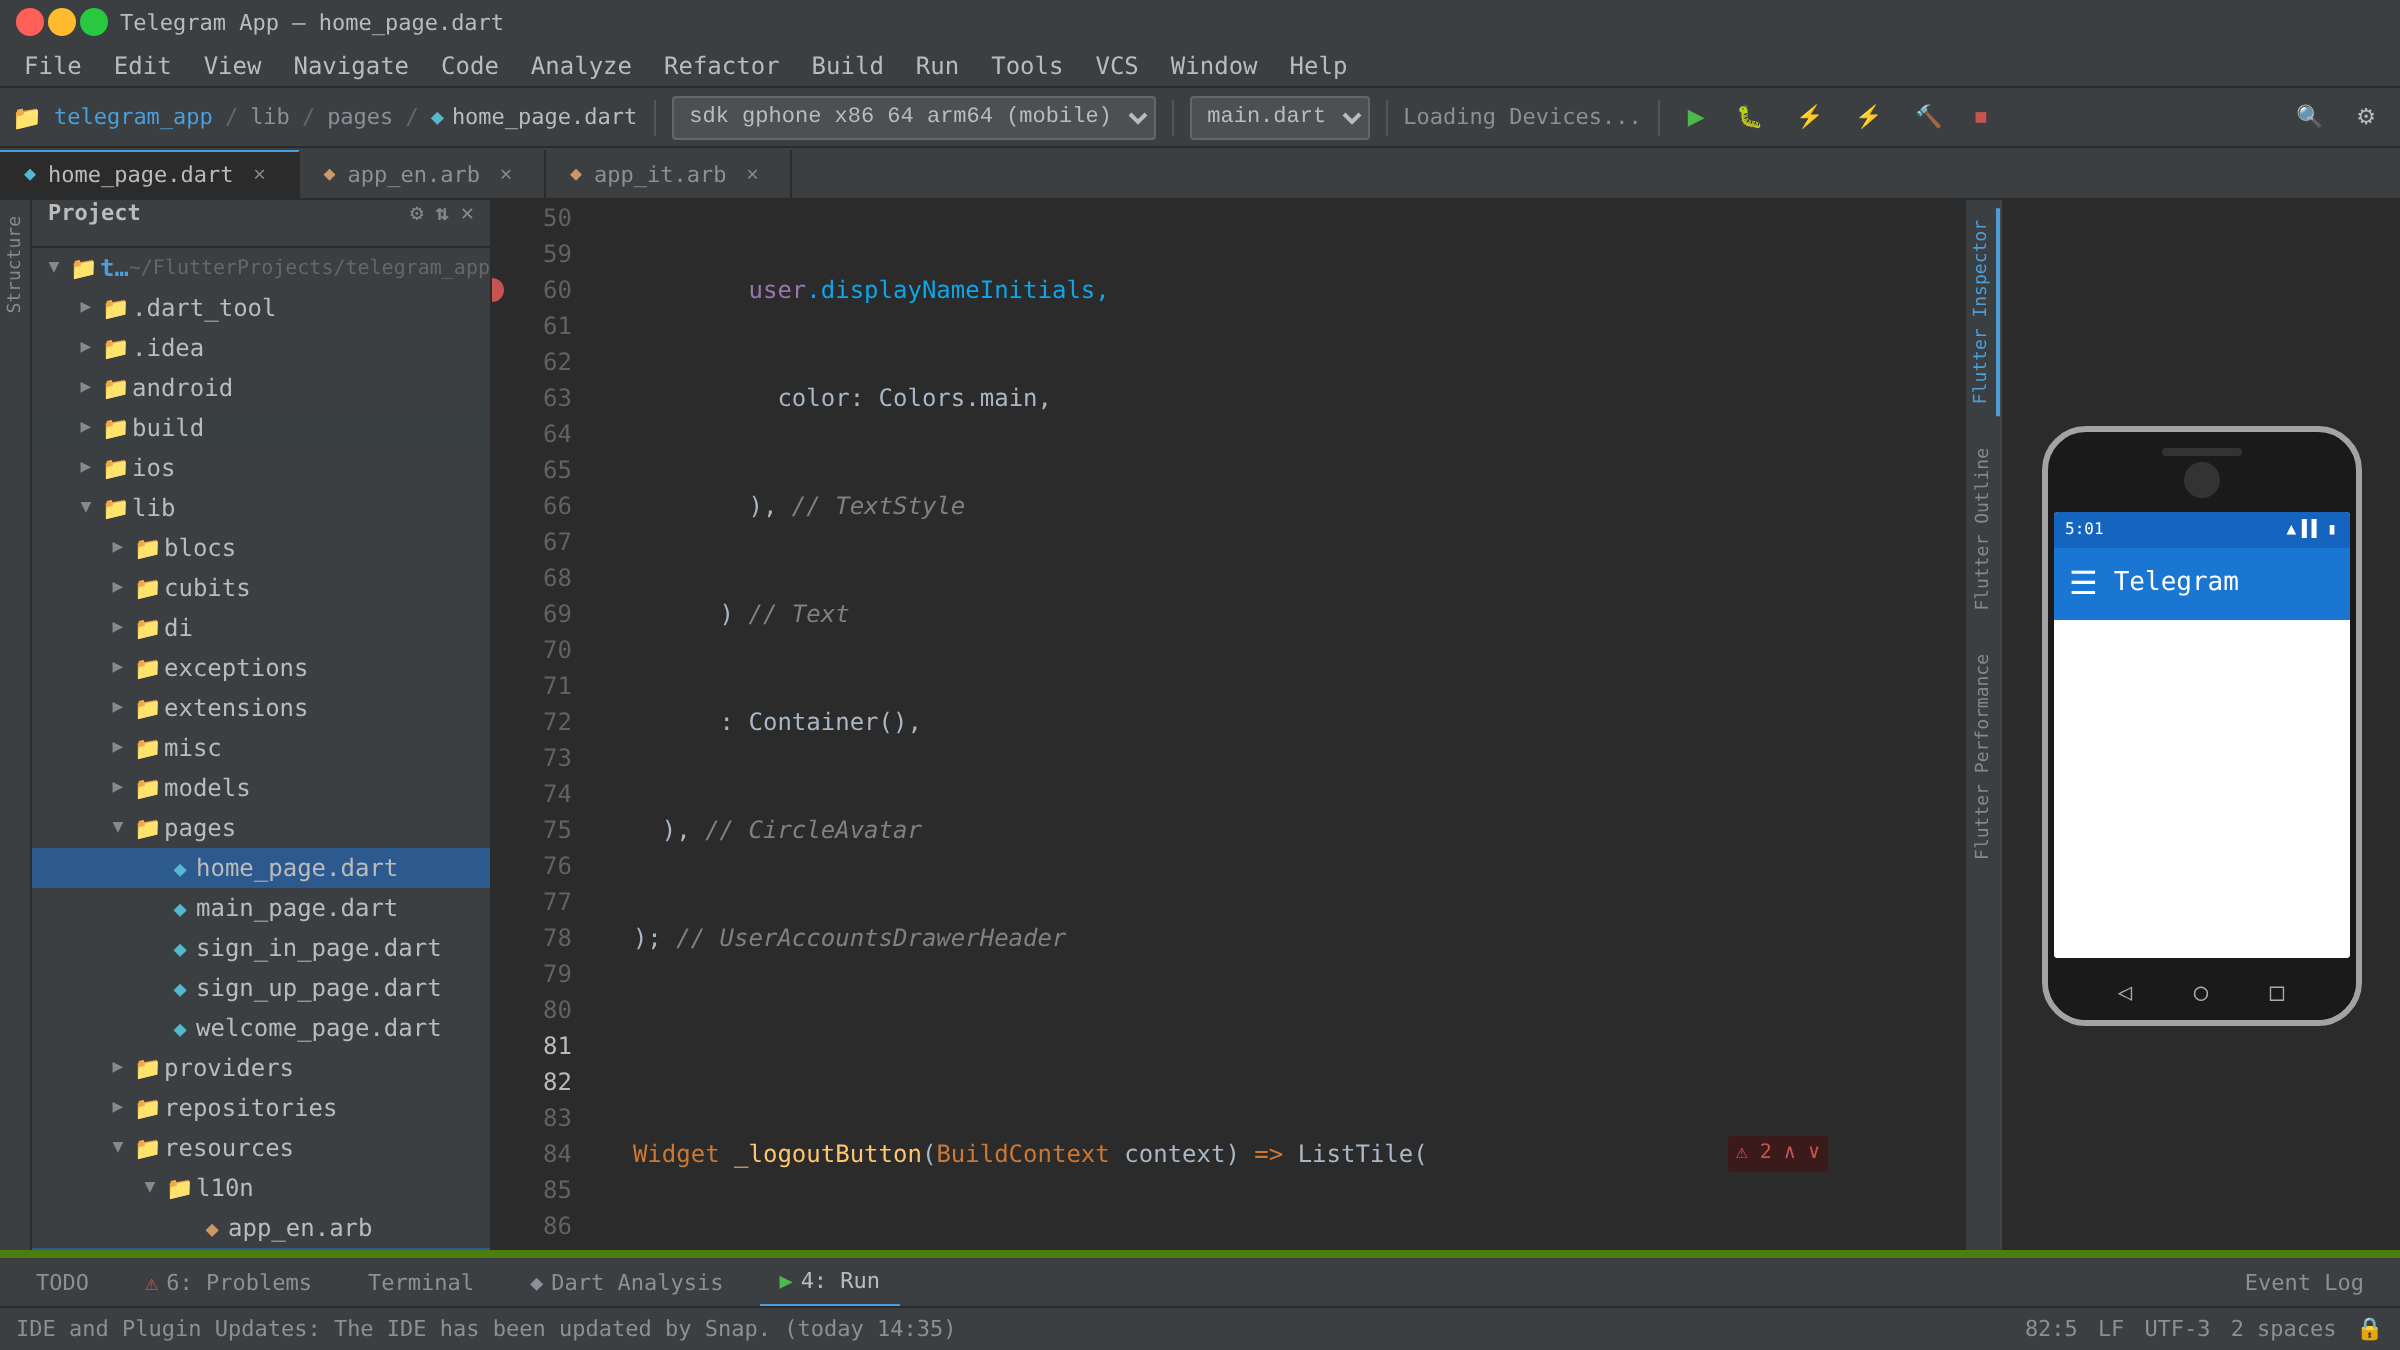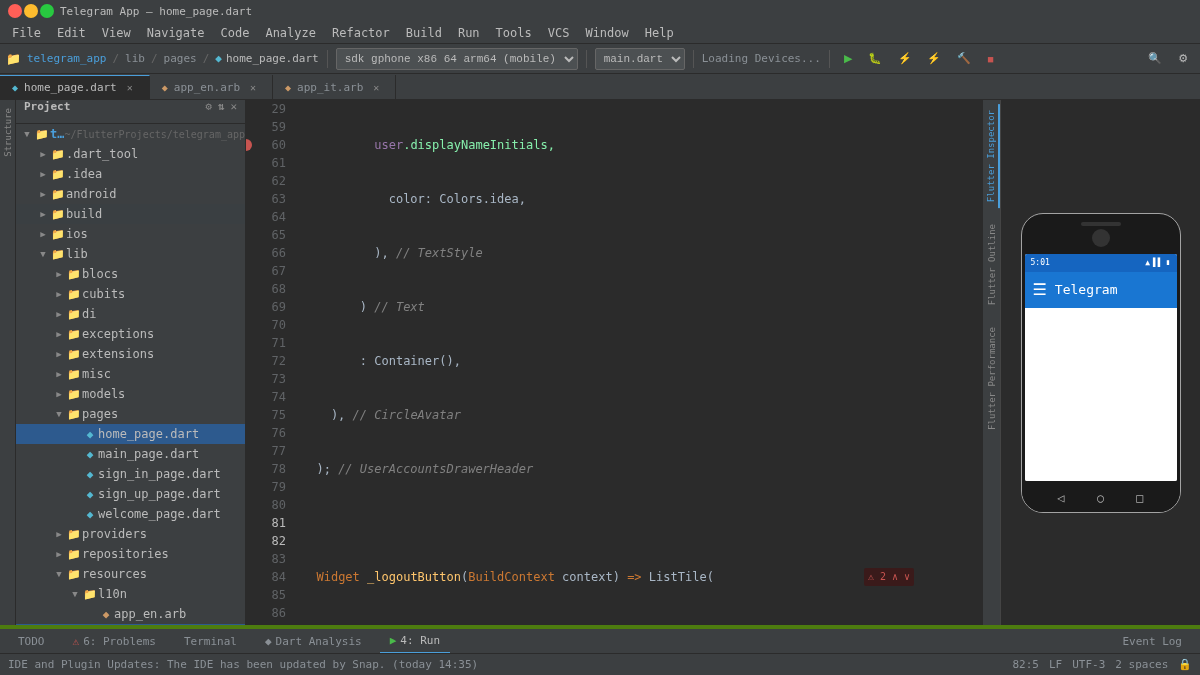--- a/index.html
+++ b/index.html
@@ -227,21 +227,21 @@
       height: 18px;
       display: flex;
       align-items: center;
       position: relative;
     }
     .phone-mockup {
       width: 160px;
       height: 300px;
       background: #1a1a1a;
       border-radius: 22px;
-      border: 1px solid #a3a3a3;
+      border: 3px solid #a3a3a3;
       overflow: hidden;
       display: flex;
       flex-direction: column;
       position: relative;
     }
     .phone-speaker {
       width: 40px;
       height: 4px;
       background: #333;
       border-radius: 2px;
@@ -596,21 +596,21 @@
 
       </div>
 
     </div>
   </div>
 
   <div class="editor-area">
     <div class="code-viewport">
 
       <div class="line-numbers">
-        <div class="line-num">29</div>
+        <div class="line-num">50</div>
         <div class="line-num">59</div>
         <div class="line-num" style="position:relative;">
           <span style="position:absolute; left:-6px; width:12px; height:12px; background:#c75450; border-radius:50%; display:block; top:3px;"></span>
           60
         </div>
         <div class="line-num">61</div>
         <div class="line-num">62</div>
         <div class="line-num">63</div>
         <div class="line-num">64</div>
         <div class="line-num">65</div>
@@ -634,24 +634,24 @@
         <div class="line-num">83</div>
         <div class="line-num">84</div>
         <div class="line-num">85</div>
         <div class="line-num">86</div>
         <div class="line-num">87</div>
 
       </div>
 
       <div class="code-content">
         <div class="code-line">
-          <span style="color:#9876aa;">          user</span><span style="color:#86efac;">.displayNameInitials,</span>
+          <span style="color:#9876aa;">          user</span><span style="color:#0ea5e9;">.displayNameInitials,</span>
         </div>
         <div class="code-line">
-          <span style="color:#a9b7c6;">            color: </span><span style="color:#a9b7c6;">Colors</span><span style="color:#a9b7c6;">.idea,</span>
+          <span style="color:#a9b7c6;">            color: </span><span style="color:#a9b7c6;">Colors</span><span style="color:#a9b7c6;">.main,</span>
         </div>
         <div class="code-line">
           <span style="color:#a9b7c6;">          ), </span><span style="color:#808080; font-style:italic;">// TextStyle</span>
         </div>
         <div class="code-line">
           <span style="color:#a9b7c6;">        ) </span><span style="color:#808080; font-style:italic;">// Text</span>
         </div>
         <div class="code-line">
           <span style="color:#a9b7c6;">        : Container(),</span>
         </div>

